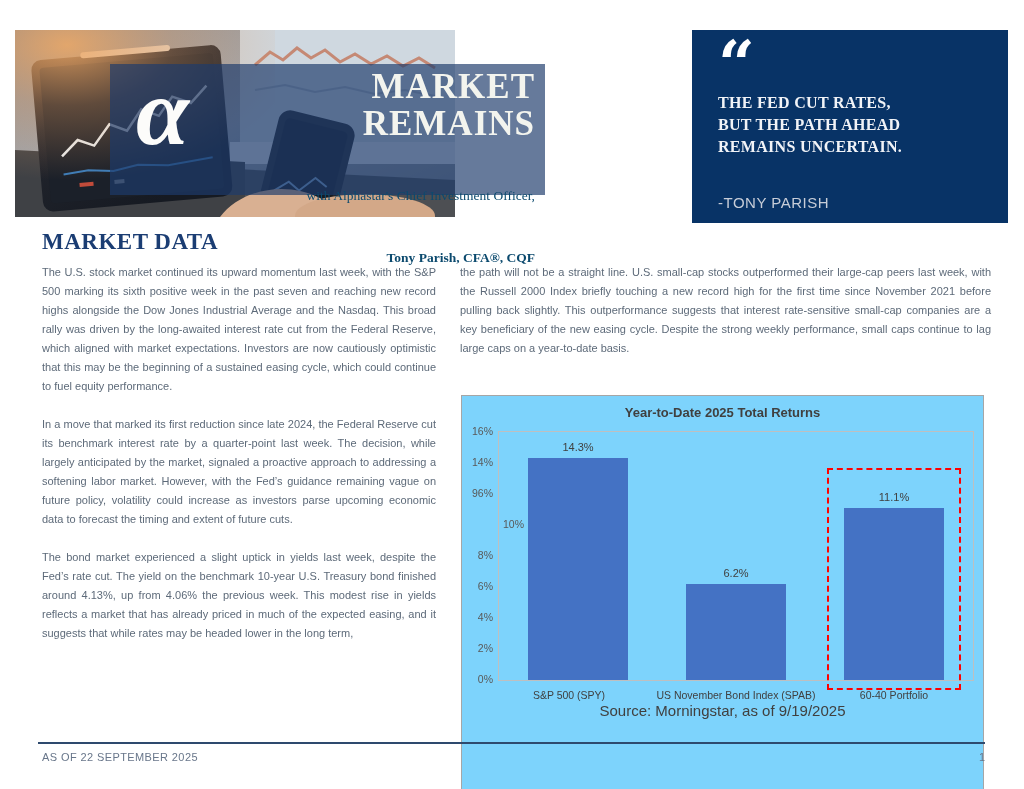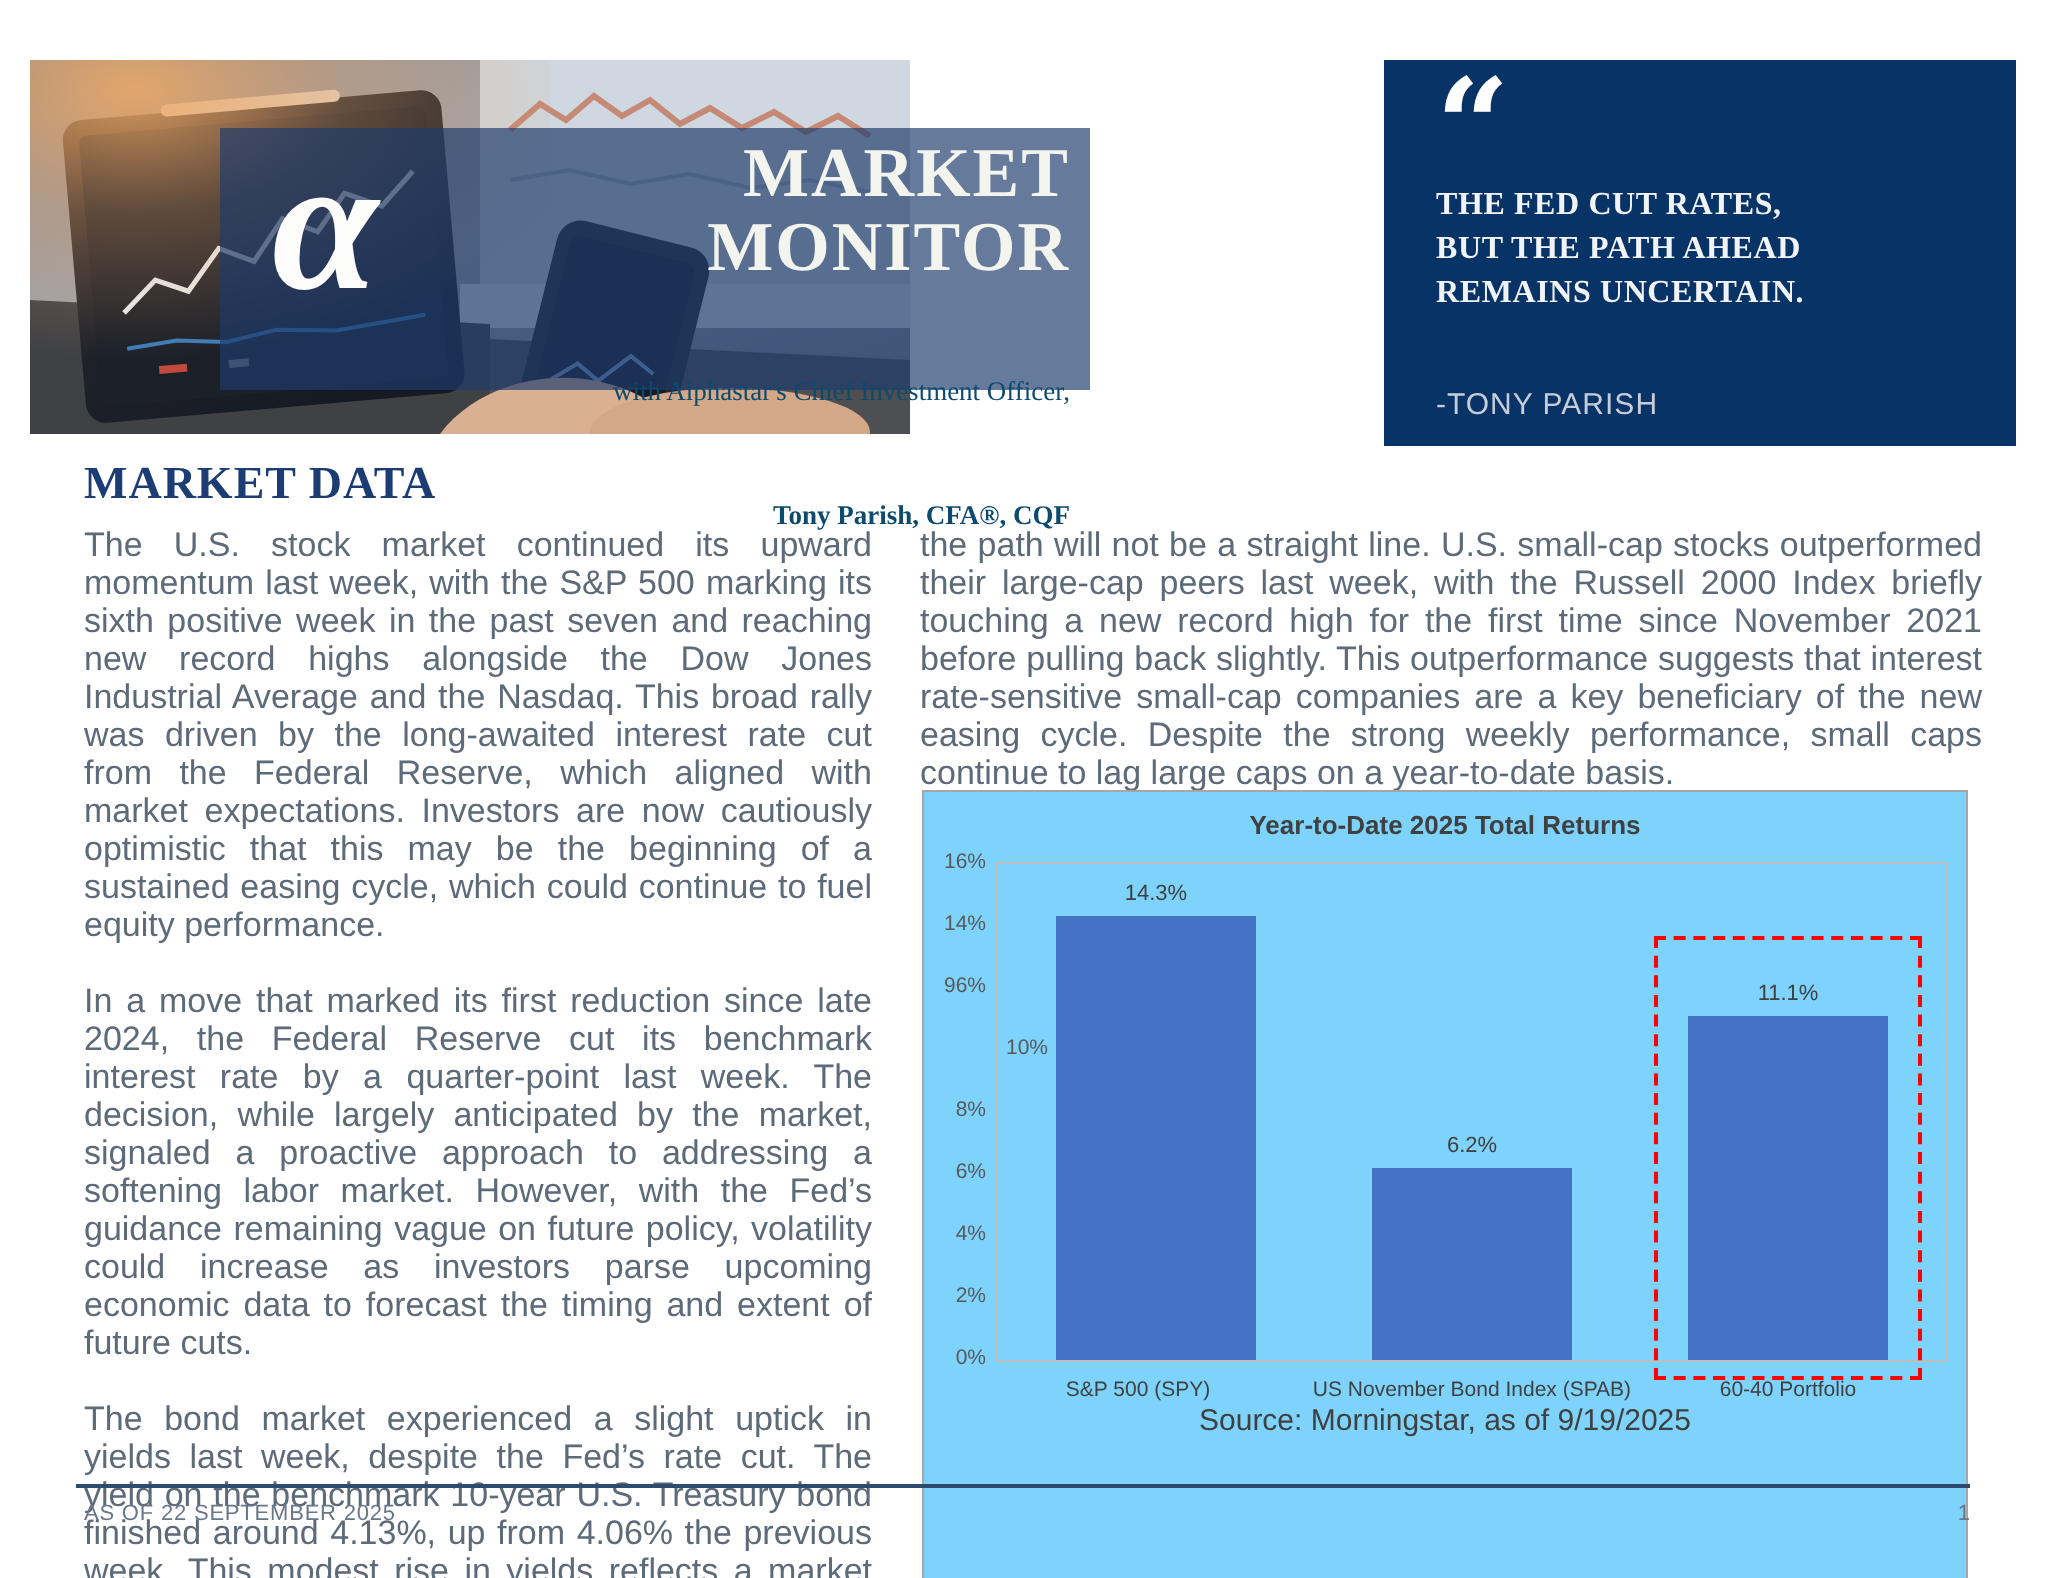--- a/index.html
+++ b/index.html
@@ -74,21 +74,21 @@
   #section-title {
     position: absolute; left: 42px; top: 229px;
     font-family: "Liberation Serif", serif;
     font-weight: bold; font-size: 23px; letter-spacing: 0.5px;
     color: #1b3d73;
   }
   .col { position: absolute; top: 263px; color: #5d6a79; }
   #col-left  { left: 42px;  width: 394px; }
   #col-right { left: 460px; width: 531px; }
   .col p {
-    font-size: 17px; line-height: 19px;
+    font-size: 11px; line-height: 19px;
     text-align: justify; margin-bottom: 19px;
   }
 
   
   #chart-box {
     position: absolute; left: 461px; top: 395px;
     width: 523px; height: 422px;
     background: #7dd3fc; border: 1px solid #a6a6a6;
   }
   #chart-title {
@@ -188,21 +188,21 @@
       </g>
       <path d="M205 187 C 225 160, 270 150, 305 168 C 340 186, 355 187, 360 187 Z" fill="#d9b092"></path>
       <ellipse cx="350" cy="186" rx="70" ry="22" fill="#d3a888"></ellipse>
     </svg>
   </div>
 
   <div id="header-band">
     <div id="brand-logo">α</div>
     <div id="title-block">
       <div class="title-line">MARKET</div>
-      <div class="title-line">MONITOR</div>
+      <div class="title-line">REMAINS</div>
       <div id="subtitle-block">
         <div class="subtitle-line">with Alphastar's Chief Investment Officer,</div>
         <div class="subtitle-line bold">Tony Parish, CFA®, CQF</div>
       </div>
     </div>
   </div>
 
   <div id="quote-box">
     <div id="quote-mark">“</div>
     <div id="quote-text">

